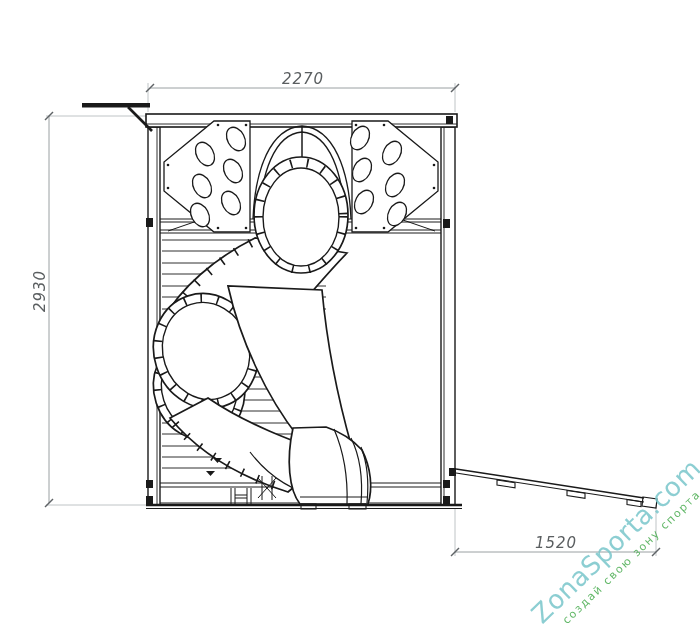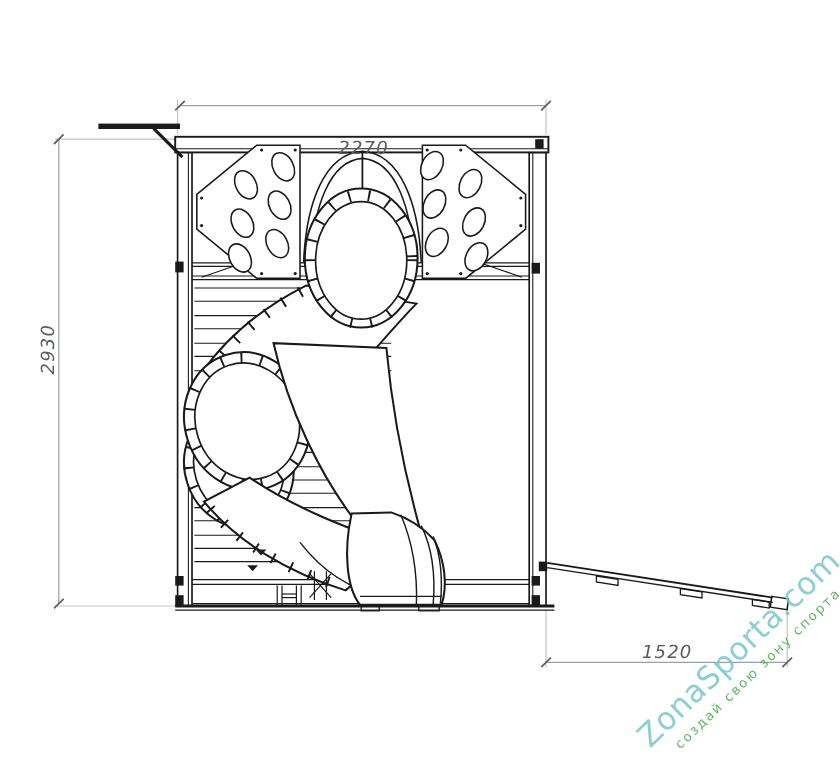--- a/index.html
+++ b/index.html
@@ -6,21 +6,21 @@
   .canvas{
     position:relative;width:700px;height:642px;background:#ffffff;overflow:hidden;
     font-family:"DejaVu Sans",sans-serif;
   }
   .canvas svg{position:absolute;left:0;top:0;}
   .dim-label{
     position:absolute;color:#5a5e60;font-style:italic;font-size:15px;
     text-align:center;letter-spacing:1px;line-height:18px;
     font-family:"DejaVu Sans",sans-serif;
   }
-  .dim-label.top{left:273px;top:70px;width:60px;margin-top:44px;}
+  .dim-label.top{left:273px;top:70px;width:60px;}
   .dim-label.left{left:10px;top:282px;width:60px;height:18px;transform:rotate(-90deg);}
   .dim-label.bottom{left:526px;top:534px;width:60px;}
   .watermark{
     position:absolute;left:505px;top:524px;width:232px;text-align:center;
     transform:rotate(-44deg);transform-origin:center;opacity:.85;pointer-events:none;
   }
   .watermark .brand{
     color:#79c6cb;font-size:26px;font-weight:400;letter-spacing:.5px;white-space:nowrap;
   }
   .watermark .tagline{

